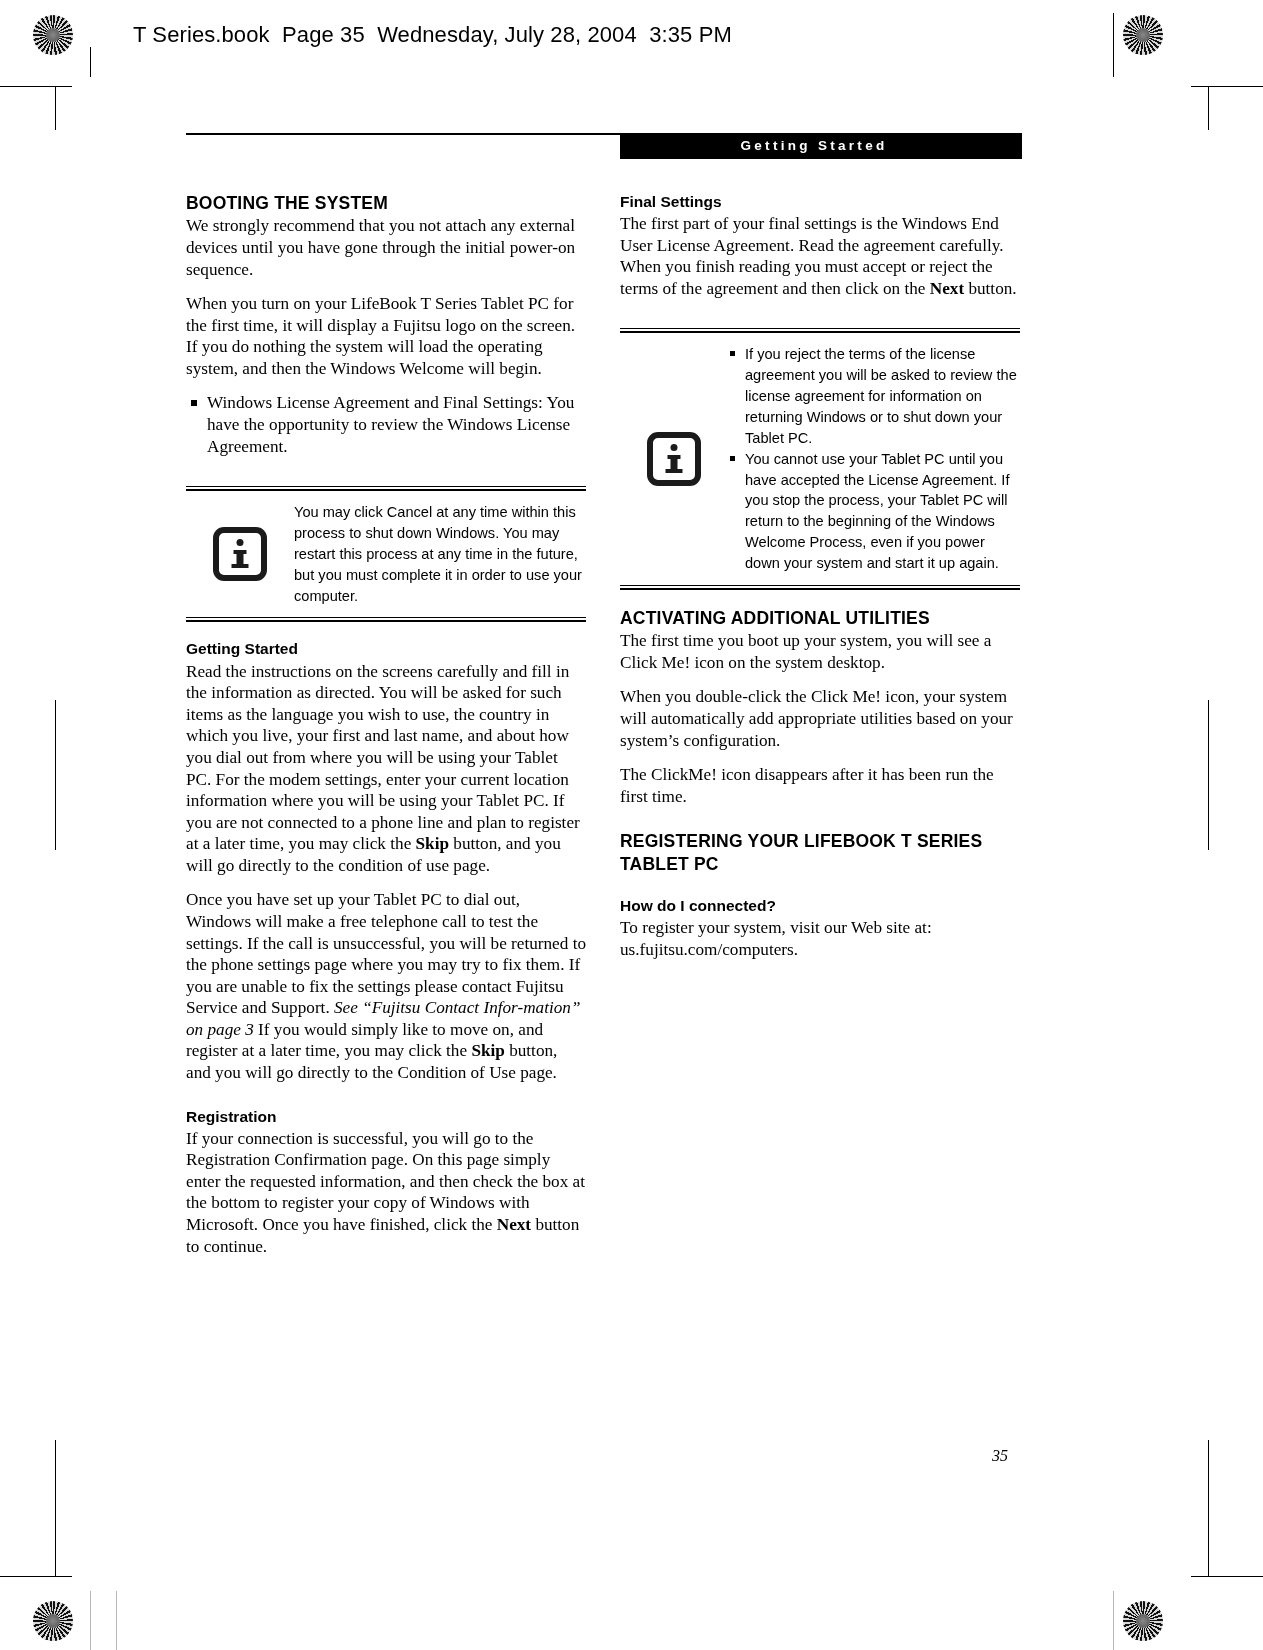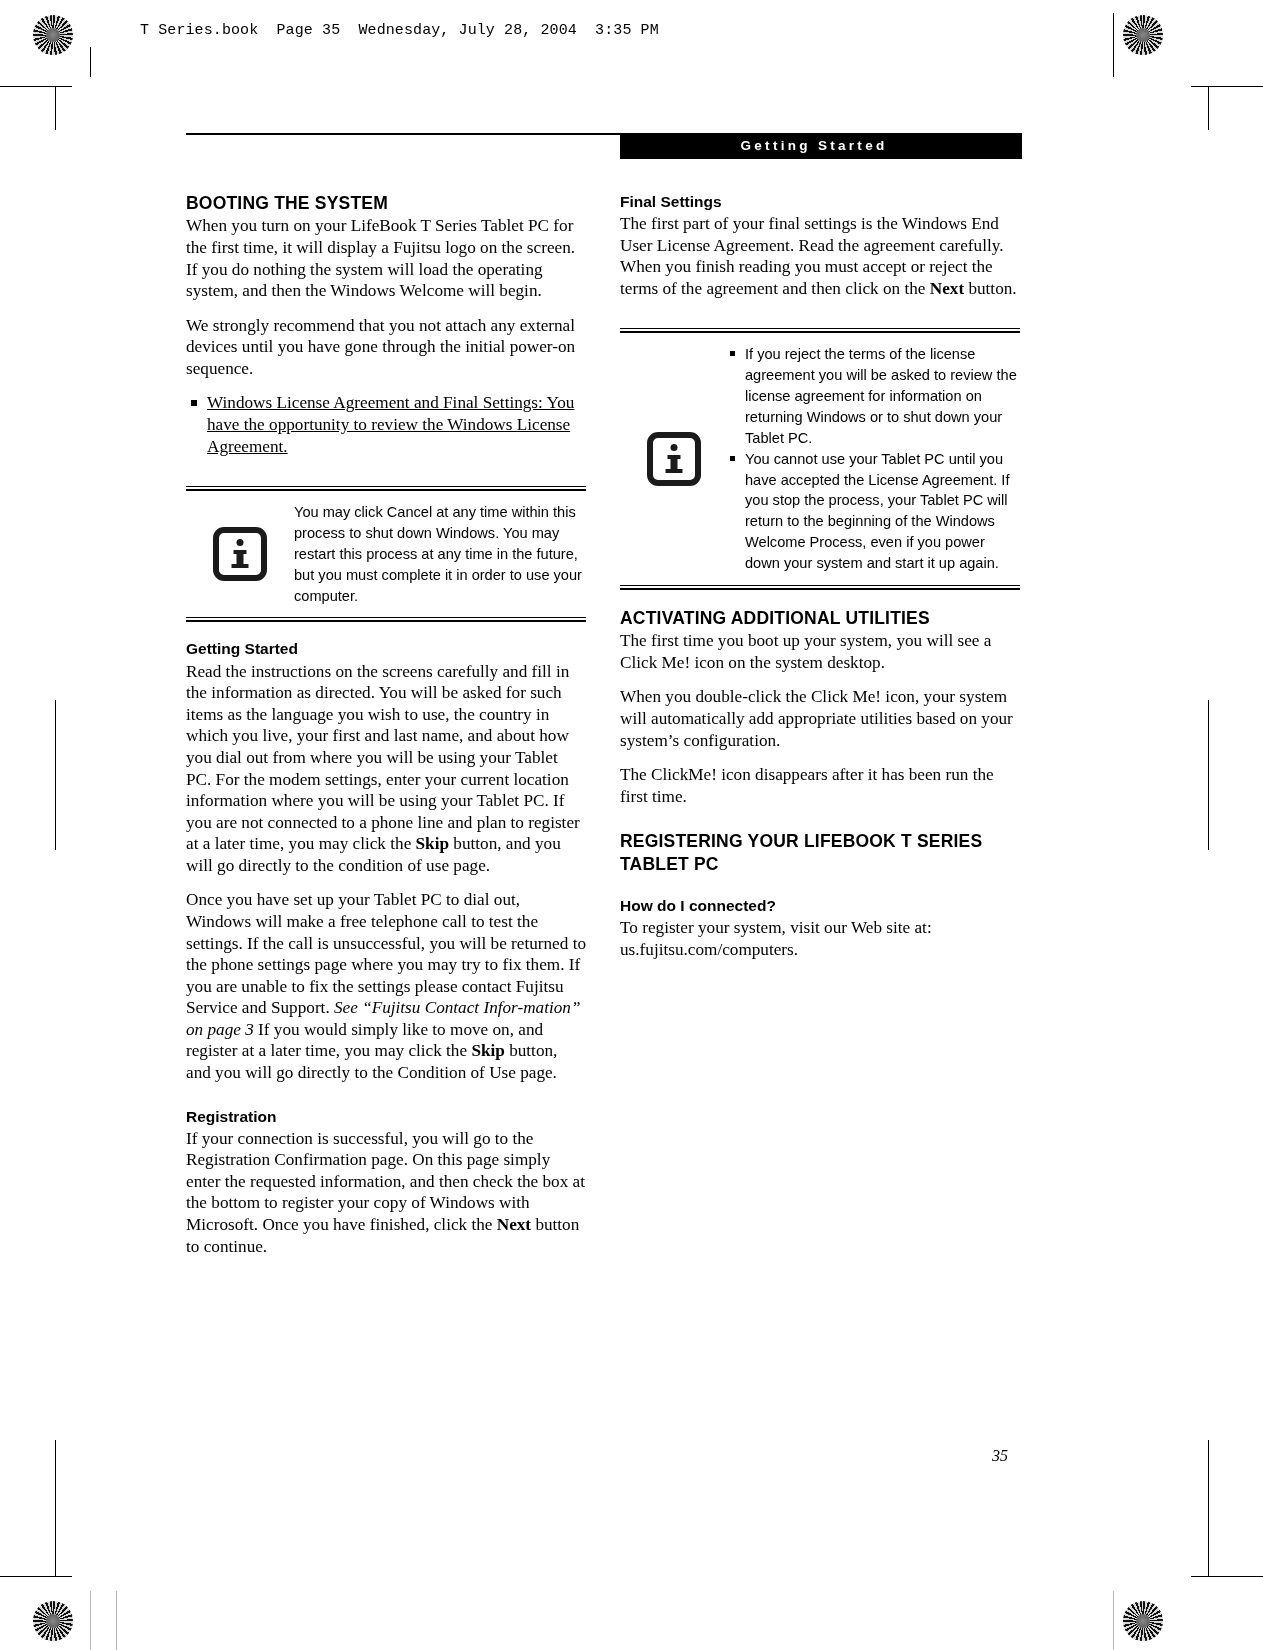--- a/index.html
+++ b/index.html
@@ -43,24 +43,24 @@
     position: absolute;
     background: #000;
   }
   .trim-h { height: 1px; }
   .trim-v { width: 1px; }
   .trim-grey { background: #b6b6b6; }
 
   
   .file-slug {
     position: absolute;
-    left: 140px;
+    left: 133px;
     top: 22px;
-    font-family: Liberation Mono, monospace;
-    font-size: 15px;
+    font-family: Liberation Sans, sans-serif;
+    font-size: 22px;
     letter-spacing: .1px;
     white-space: pre;
     color: #000;
   }
 
   
   .runhead-rule {
     position: absolute;
     left: 186px;
     top: 133px;
@@ -127,21 +127,21 @@
     padding: 0;
   }
   ul.sqlist li {
     position: relative;
     padding-left: 21px;
     font-family: "Liberation Serif", "DejaVu Serif", serif;
     font-size: 17.2px;
     line-height: 1.255;
     margin-bottom: 11px;
   }
-  ul.sqlist li:last-child { margin-bottom: 0; text-decoration: underline; }
+  ul.sqlist li:last-child { margin-bottom: 0; }
   ul.sqlist li::before {
     content: "";
     position: absolute;
     left: 5px;
     top: 8px;
     width: 6px;
     height: 6px;
     background: #000;
   }
 
@@ -313,22 +313,22 @@
 
 <div class="file-slug">T Series.book  Page 35  Wednesday, July 28, 2004  3:35 PM</div>
 
 <div class="runhead-rule"></div>
 <div class="runhead-bar">Getting Started</div>
 
 <div class="col col-left">
 
   <h1 class="sec">BOOTING THE SYSTEM</h1>
 
+  <p class="body">We strongly recommend that you not attach any external devices until you have gone through the initial power-on sequence.</p>
   <p class="body">When you turn on your LifeBook T Series Tablet PC for the first time, it will display a Fujitsu logo on the screen. If you do nothing the system will load the operating system, and then the Windows Welcome will begin.</p>
-  <p class="body">We strongly recommend that you not attach any external devices until you have gone through the initial power-on sequence.</p>
 
   <ul class="sqlist">
     <li>Windows License Agreement and Final Settings: You have the opportunity to review the Windows License Agreement.</li>
   </ul>
 
   <div class="note">
     <div class="note-rule-top"></div>
     <div class="note-inner">
       <div class="note-icon-cell">
         <div class="info-icon">

